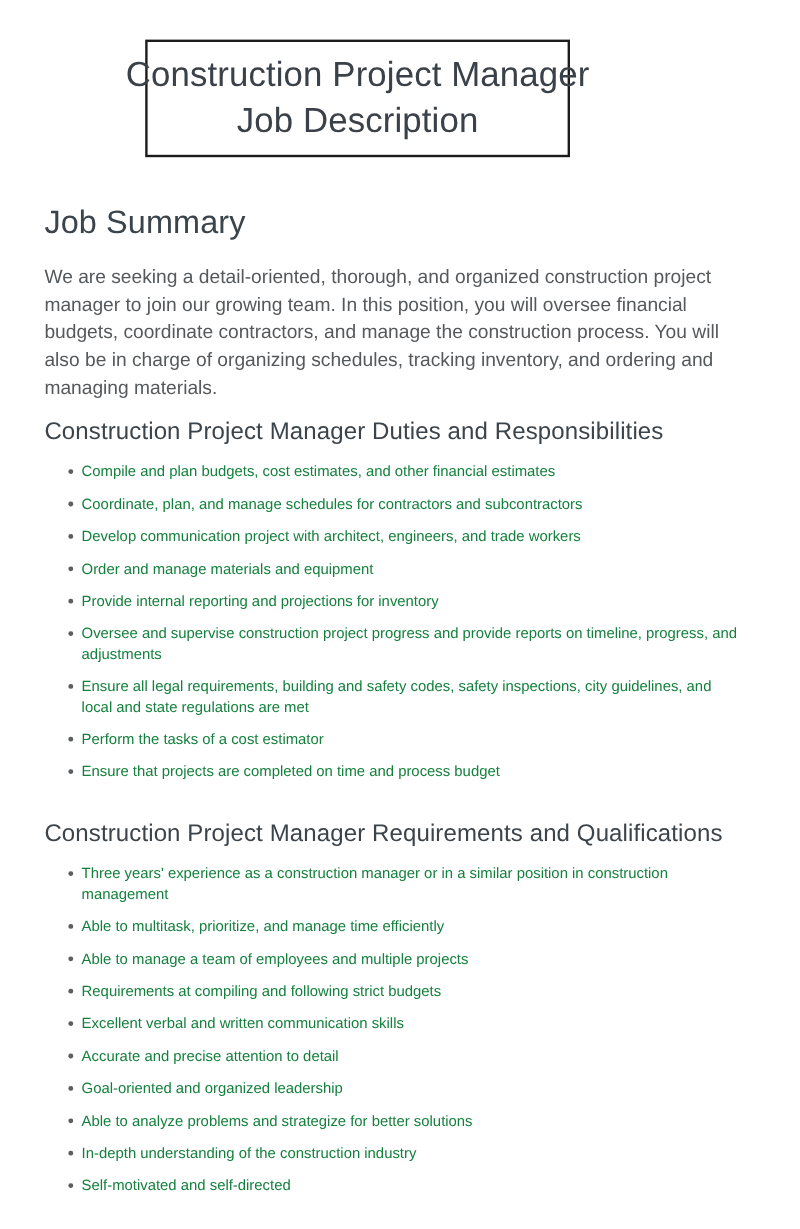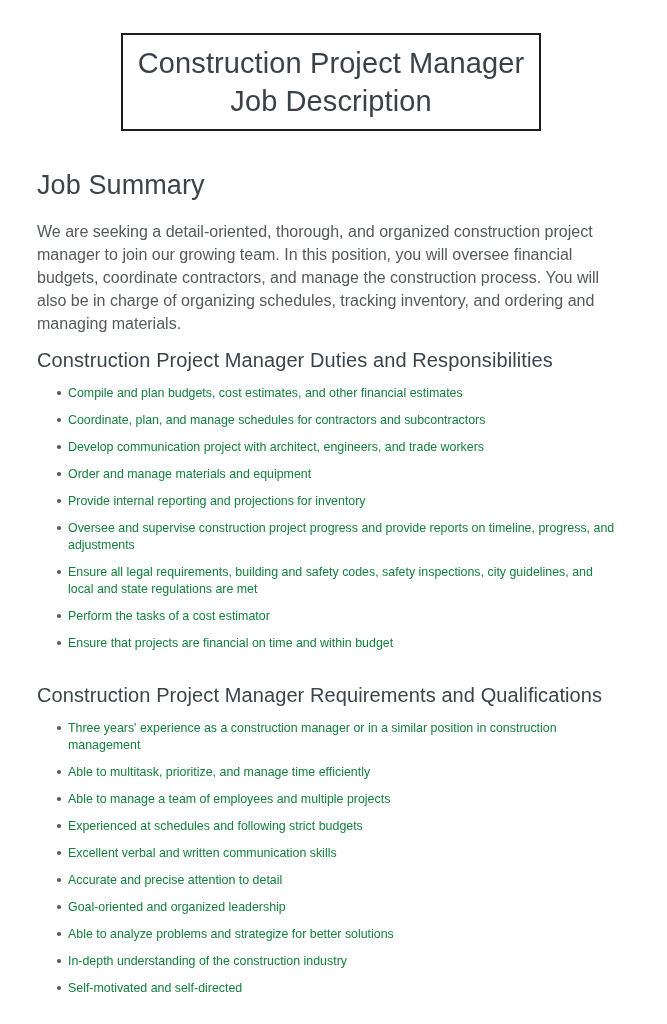--- a/index.html
+++ b/index.html
@@ -21,21 +21,21 @@
     width: 667px;
     height: 1024px;
     box-sizing: border-box;
   }
 
   
   .title-box {
     position: absolute;
     left: 121px;
     top: 33px;
-    width: 420px;
+    width: 354px;
     height: 98px;
     box-sizing: border-box;
     border: 2px solid #1c1c1c;
     display: flex;
     flex-direction: column;
     align-items: center;
     justify-content: center;
   }
   .title-line {
     font-size: 29px;
@@ -158,42 +158,42 @@
         <li>
           <span class="dot"></span>
           <span class="txt">Ensure all legal requirements, building and safety codes, safety inspections, city guidelines, and local and state regulations are met</span>
         </li>
         <li>
           <span class="dot"></span>
           <span class="txt">Perform the tasks of a cost estimator</span>
         </li>
         <li>
           <span class="dot"></span>
-          <span class="txt">Ensure that projects are financial on time and within budget</span>
+          <span class="txt">Ensure that projects are completed on time and process budget</span>
         </li>
       </ul>
 
     <div class="reqs-section">
       <h2 class="section-heading" style="margin-top:0">Construction Project Manager Requirements and Qualifications</h2>
       <ul class="bullets reqs">
           <li>
             <span class="dot"></span>
             <span class="txt">Three years' experience as a construction manager or in a similar position in construction management</span>
           </li>
           <li>
             <span class="dot"></span>
             <span class="txt">Able to multitask, prioritize, and manage time efficiently</span>
           </li>
           <li>
             <span class="dot"></span>
             <span class="txt">Able to manage a team of employees and multiple projects</span>
           </li>
           <li>
             <span class="dot"></span>
-            <span class="txt">Experienced at schedules and following strict budgets</span>
+            <span class="txt">Requirements at compiling and following strict budgets</span>
           </li>
           <li>
             <span class="dot"></span>
             <span class="txt">Excellent verbal and written communication skills</span>
           </li>
           <li>
             <span class="dot"></span>
             <span class="txt">Accurate and precise attention to detail</span>
           </li>
           <li>

